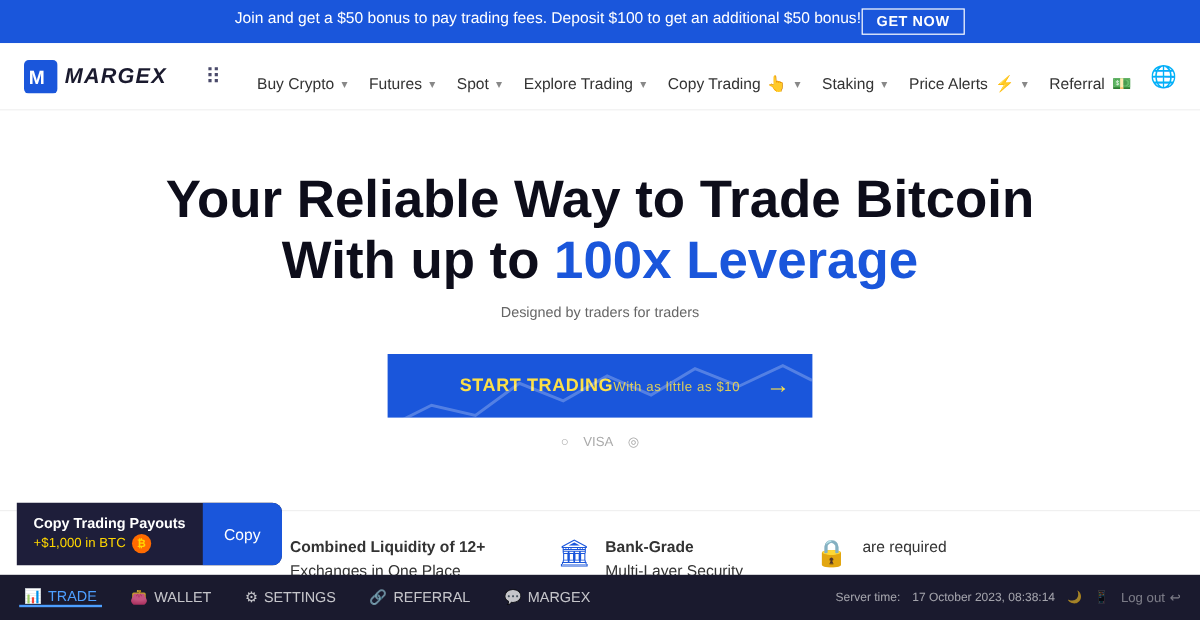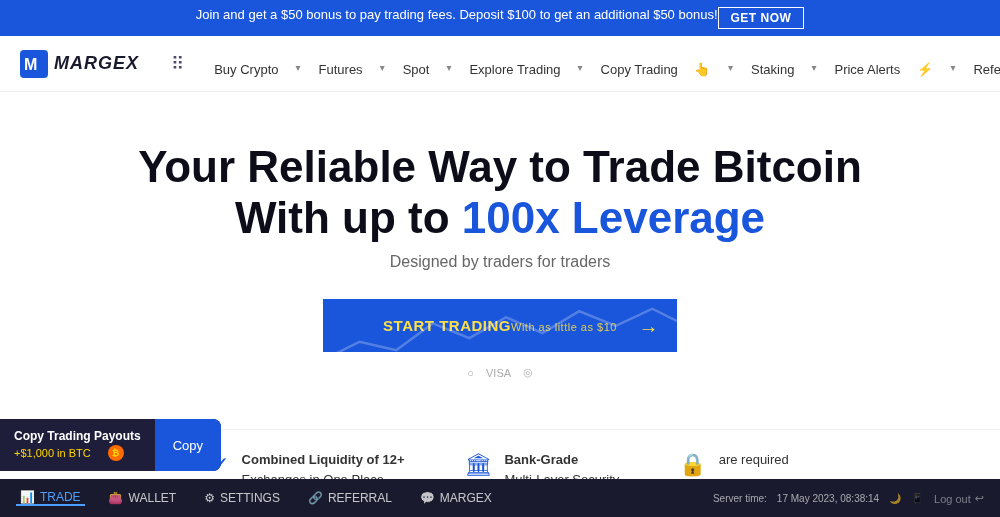--- a/index.html
+++ b/index.html
@@ -61,22 +61,22 @@
       margin: 0 4px;
     }
     .nav-apps-icon {
       color: #4a4a6a;
       font-size: 18px;
       cursor: pointer;
       padding: 4px;
     }
     .nav-item {
       display: flex;
-      align-items: flex-start;
-      gap: 17px;
+      align-items: center;
+      gap: 6px;
       font-size: 13px;
       color: #333;
       padding: 6px 6px;
       cursor: pointer;
       white-space: nowrap;
       margin-top: 12px;
     }
     .nav-item .arrow { font-size: 10px; color: #888; }
     .nav-badge {
       font-size: 13px;
@@ -106,21 +106,21 @@
       font-weight: 900;
       color: #0d0d1a;
       line-height: 1.15;
       margin-bottom: 6px;
     }
     .hero h1 .highlight {
       color: #1a56db;
     }
     .hero-sub {
       color: #666;
-      font-size: 16px;
+      font-size: 12px;
       margin: 10px 0 28px;
     }
 
     
     .cta-wrapper {
       display: flex;
       justify-content: center;
       margin-bottom: 14px;
     }
     .cta-btn {
@@ -242,21 +242,21 @@
       opacity: 0.7;
       display: flex;
       align-items: flex-end;
       gap: 4px;
     }
 
     
     .popup-float {
       position: absolute;
       bottom: 46px;
-      left: 0;
+      left: 14px;
       background: #1e1e3a;
       color: #fff;
       display: flex;
       align-items: center;
       gap: 0;
       border-radius: 0 8px 8px 0;
       overflow: hidden;
       min-width: 220px;
     }
     .popup-info {
@@ -266,21 +266,21 @@
     .popup-title {
       font-size: 12px;
       font-weight: 700;
       margin-bottom: 2px;
     }
     .popup-value {
       font-size: 11px;
       color: #ffd700;
       display: flex;
       align-items: center;
-      gap: 17px;
+      gap: 5px;
     }
     .popup-badge {
       background: #ff6b00;
       border-radius: 50%;
       width: 16px;
       height: 16px;
       display: flex;
       align-items: center;
       justify-content: center;
       font-size: 9px;
@@ -423,21 +423,21 @@
   <div class="bottom-tab">
     <span>🔗</span>
     <span>REFERRAL</span>
   </div>
   <div class="bottom-tab">
     <span>💬</span>
     <span>MARGEX</span>
   </div>
   <div class="bottom-server">
     <span>Server time:</span>
-    <span>17 May 2023, 08:38:14</span>
+    <span>17 October 2023, 08:38:14</span>
     <span>🌙</span>
     <span>📱</span>
     <button class="logout-btn">
       <span>Log out</span>
       <span>↩</span>
     </button>
   </div>
 </div>
 
 <div class="popup-float">

